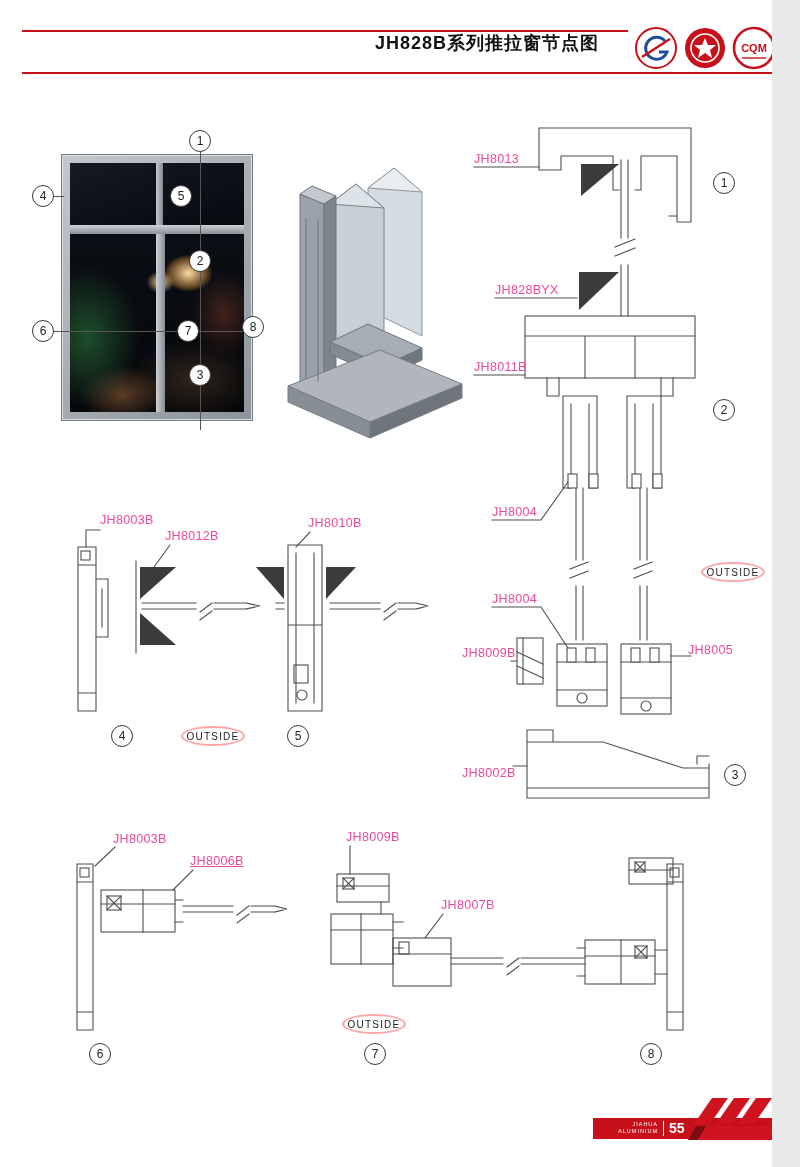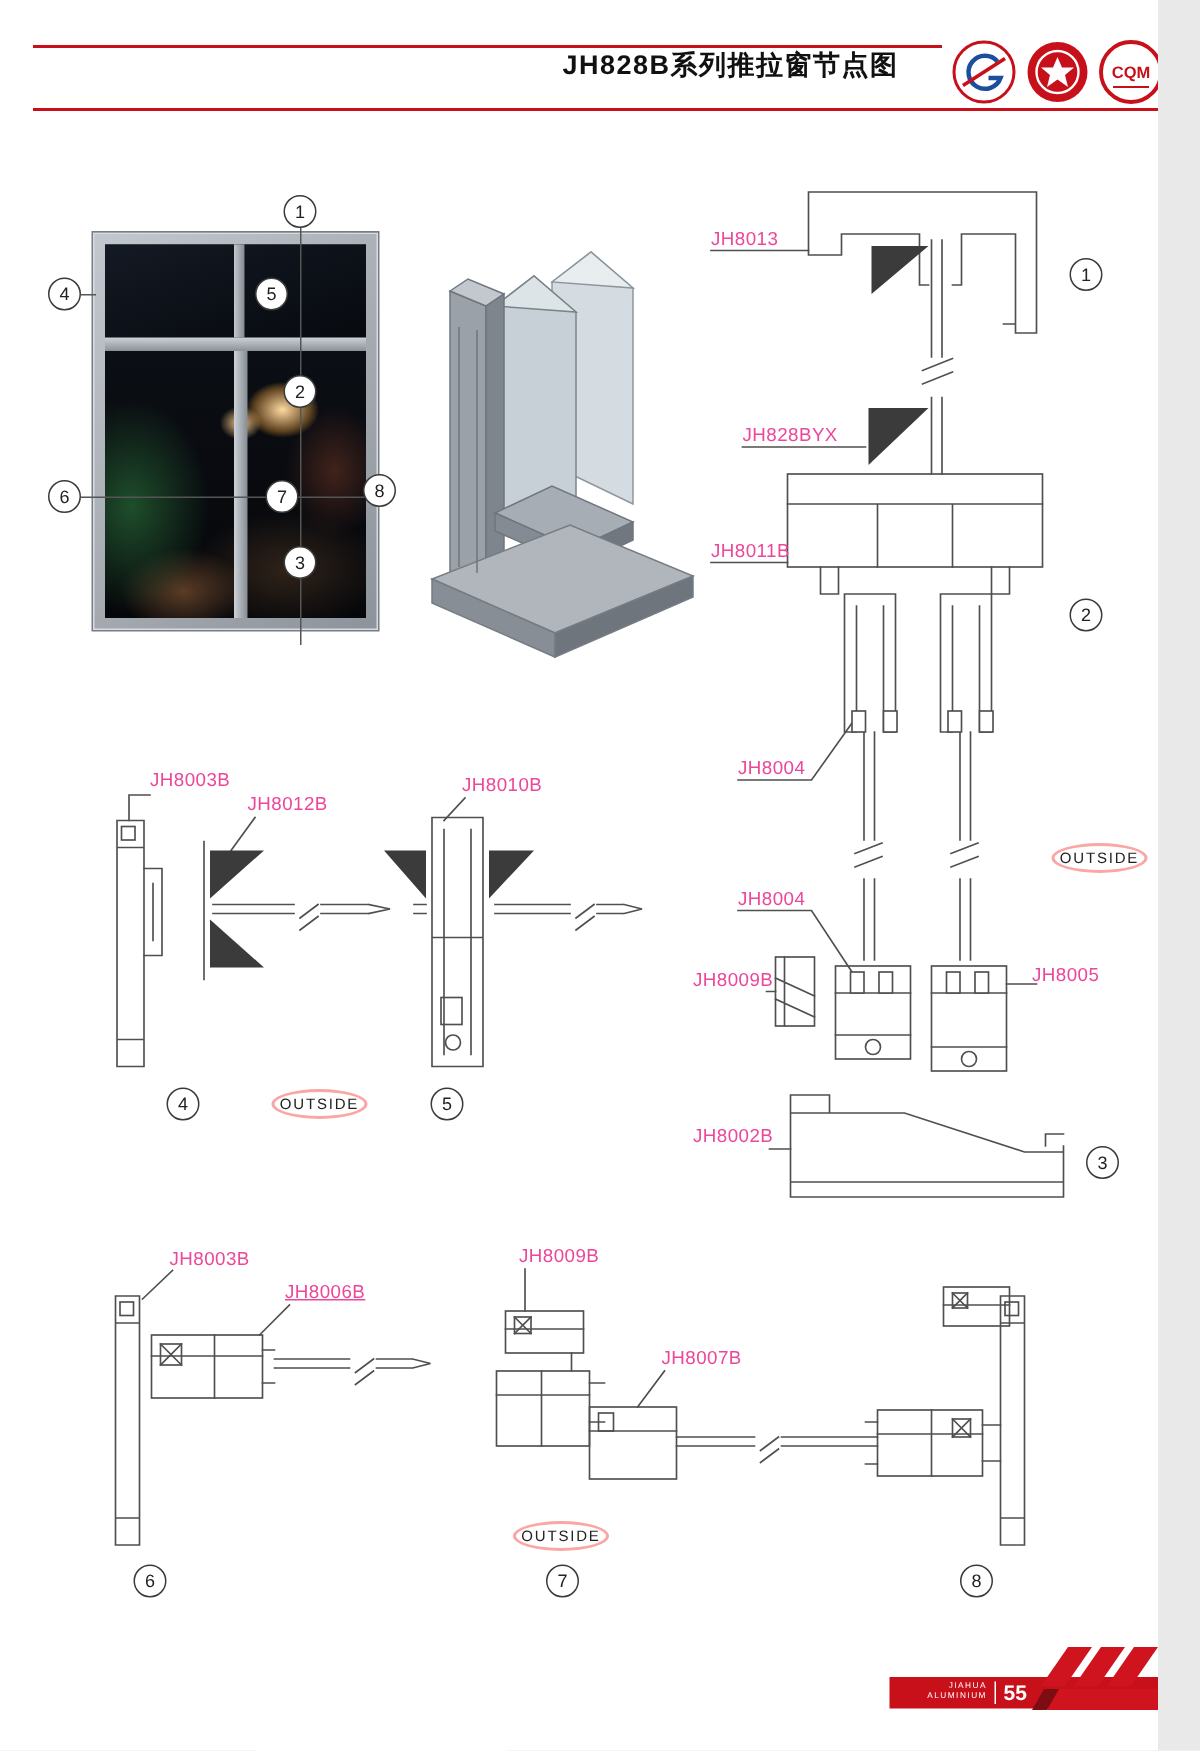--- a/index.html
+++ b/index.html
@@ -177,21 +177,21 @@
     </g>
   </svg>
 
   <span class="lbl" style="left:474px;top:152px;">JH8013</span>
   <span class="lbl" style="left:495px;top:283px;">JH828BYX</span>
   <span class="lbl" style="left:474px;top:360px;">JH8011B</span>
   <span class="lbl" style="left:492px;top:505px;">JH8004</span>
   <span class="lbl" style="left:492px;top:592px;">JH8004</span>
   <span class="lbl" style="left:462px;top:646px;">JH8009B</span>
   <span class="lbl" style="left:688px;top:643px;">JH8005</span>
-  <span class="lbl" style="left:462px;top:750px;">JH8002B</span>
+  <span class="lbl" style="left:462px;top:766px;">JH8002B</span>
   <div class="outside" style="left:701px;top:562px;">OUTSIDE</div>
   <div class="callout" style="left:713px;top:172px;">
       <span>1</span>
     </div>
   <div class="callout" style="left:713px;top:399px;">
       <span>2</span>
     </div>
   <div class="callout" style="left:724px;top:764px;">
       <span>3</span>
     </div>

